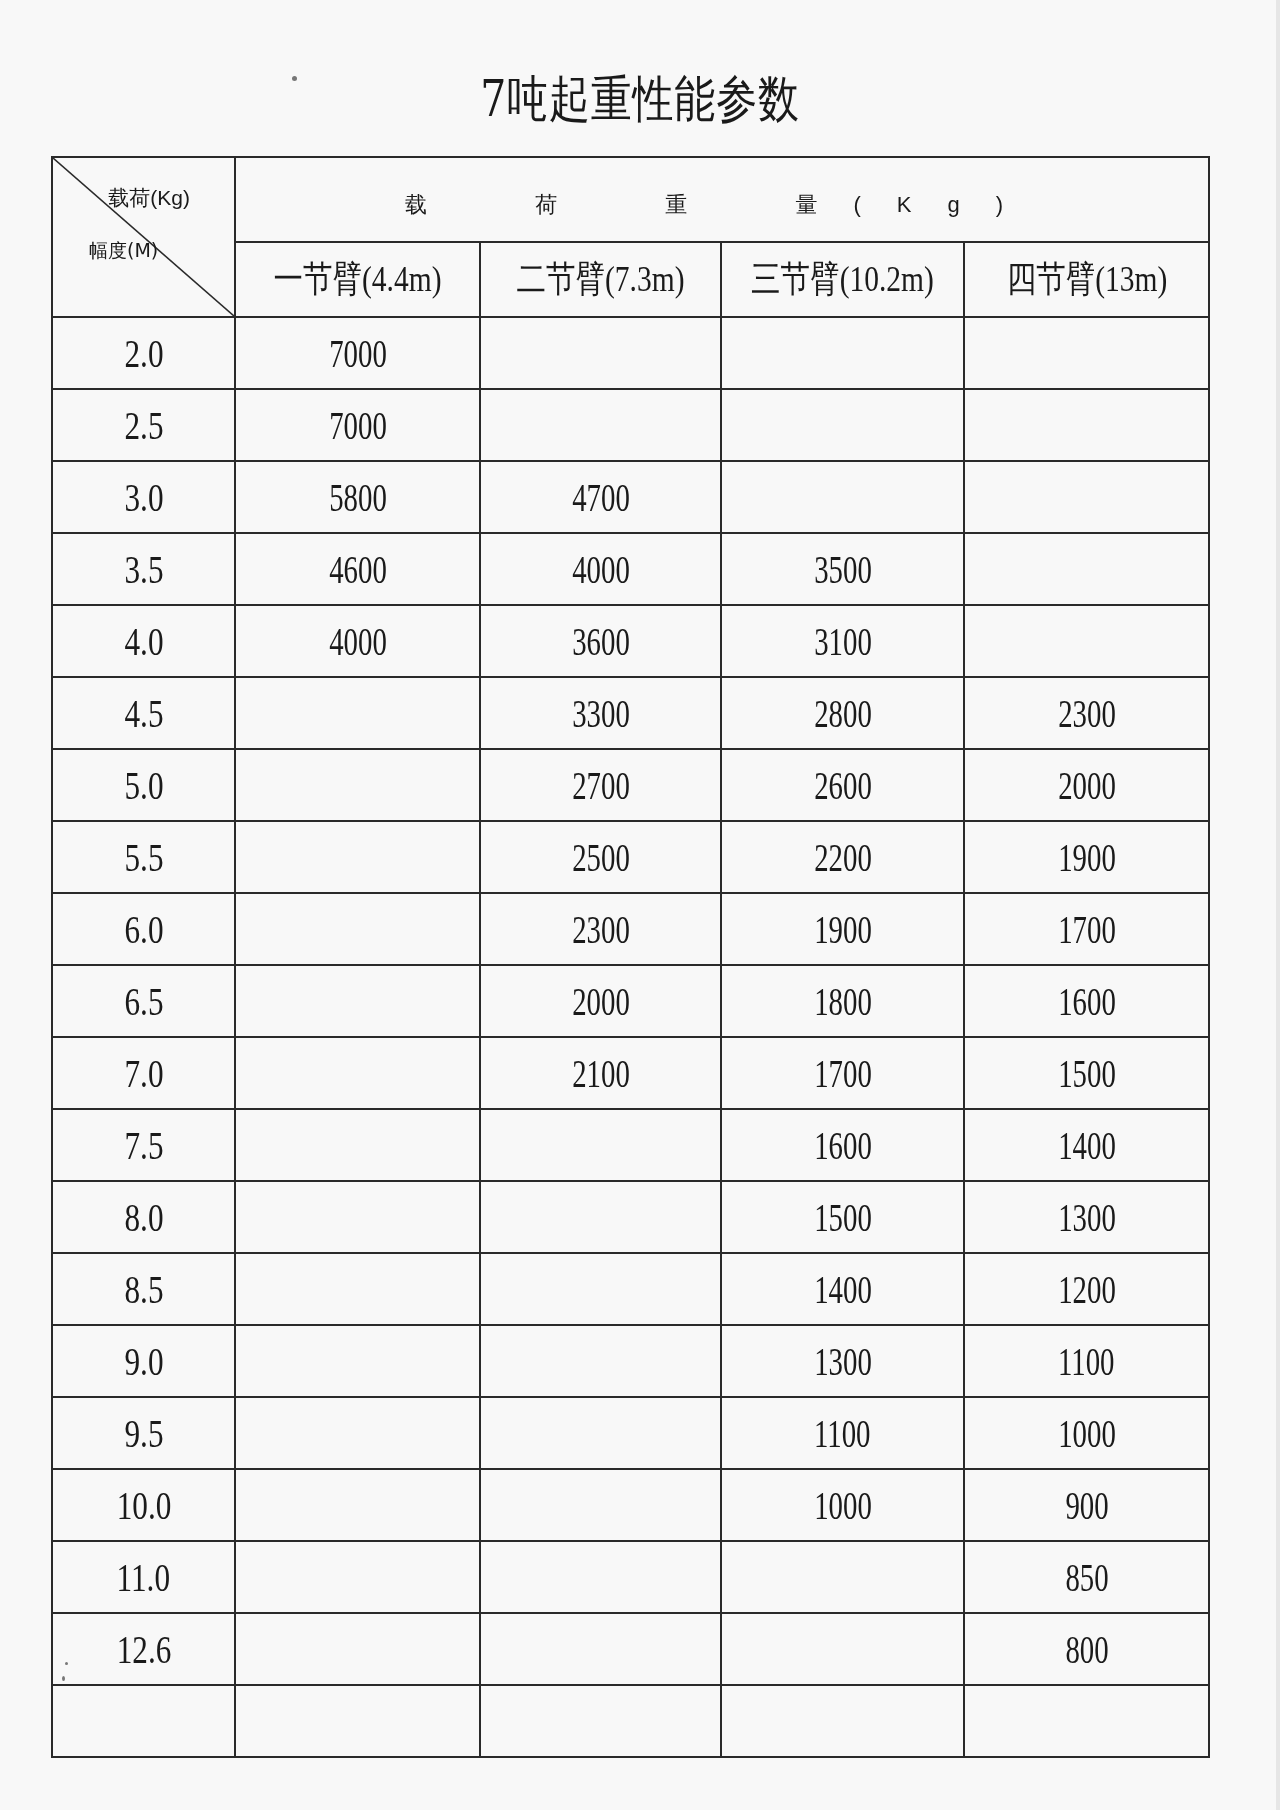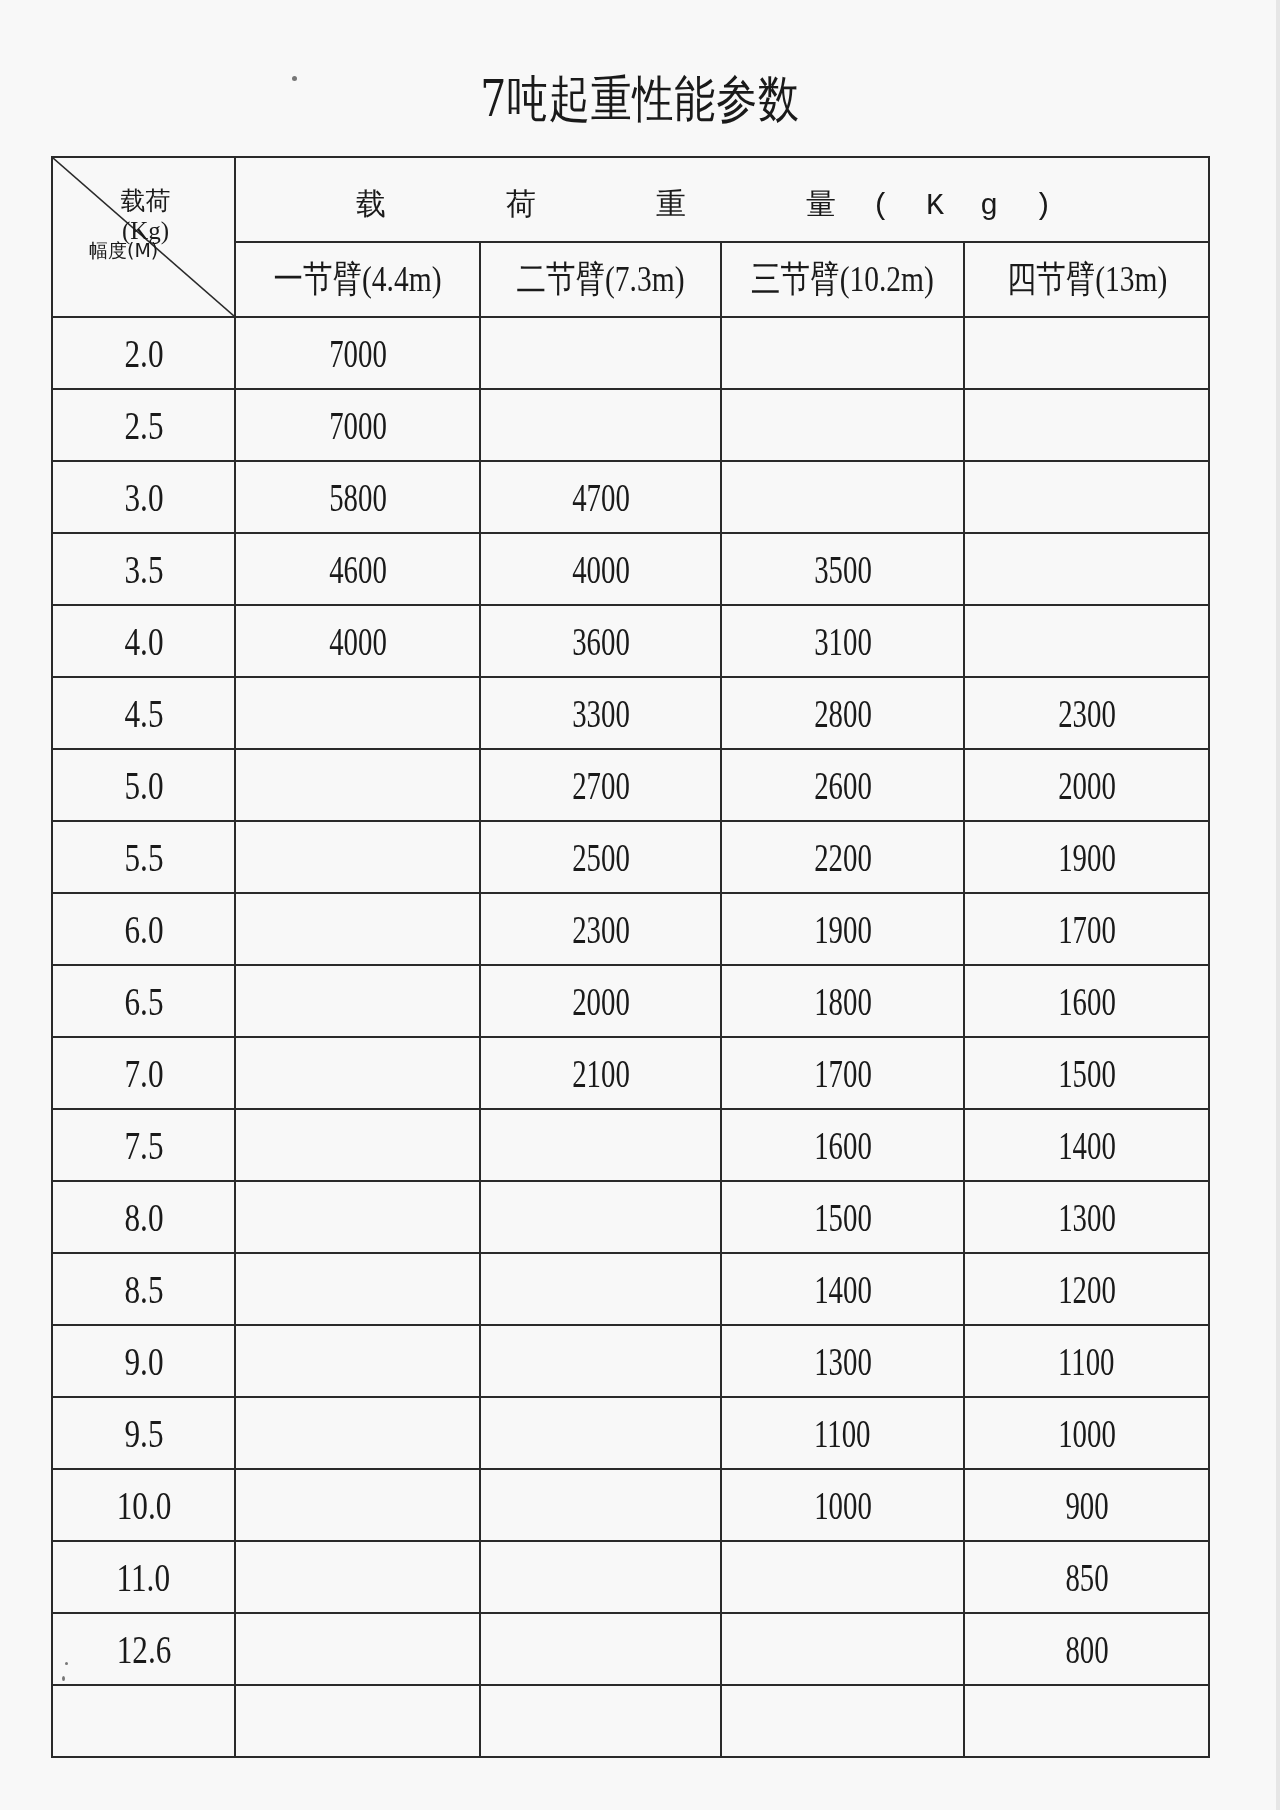--- a/index.html
+++ b/index.html
@@ -58,35 +58,35 @@
       overflow: hidden;
     }
     .corner svg {
       position: absolute;
       left: 0; top: 0;
       width: 100%; height: 100%;
     }
     .corner .lbl-top {
       position: absolute;
       right: 44px; top: 26px;
-      font-size: 25px;
-      font-family: Liberation Serif, serif;
+      font-size: 21px;
+      font-family: Liberation Sans, sans-serif;
       margin-left: 48px;
     }
     .corner .lbl-bottom {
       position: absolute;
       left: 16px; top: 80px;
       font-size: 19px;
       font-family: "DejaVu Sans", sans-serif;
       margin-left: 20px;
     }
     .group-header {
       height: 73px;
-      font-size: 30px;
-      font-family: Liberation Mono, monospace;
+      font-size: 22px;
+      font-family: Liberation Sans, sans-serif;
       word-spacing: 30px;
       padding-top: 10px !important;
     }
     .group-header span { letter-spacing: 36px; }
     .col-header {
       height: 73px;
       font-size: 36px;
       white-space: nowrap;
       margin-top: 25px;
     }

